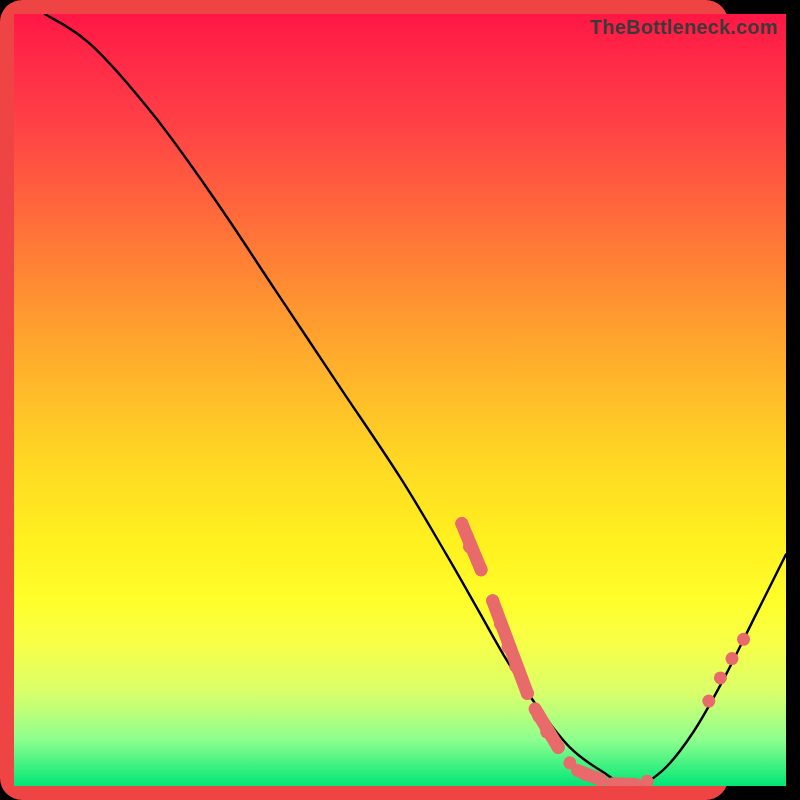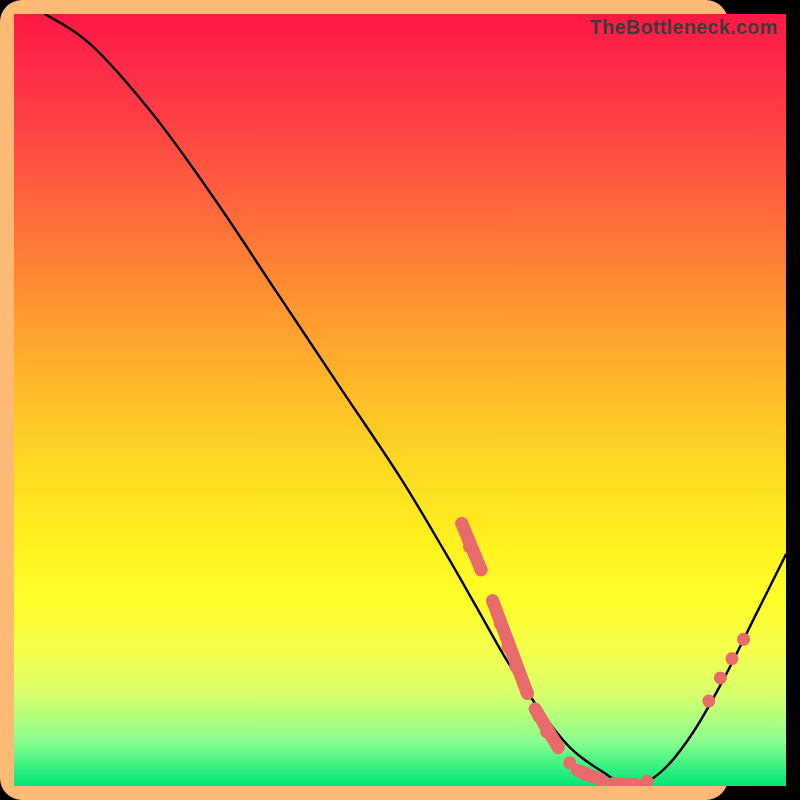--- a/index.html
+++ b/index.html
@@ -8,21 +8,21 @@
     width: 800px;
     height: 800px;
     overflow: hidden;
     font-family: Arial, Helvetica, sans-serif;
     background: #000;
   }
   .frame {
     position: relative;
     width: 728px;
     height: 800px;
-    background: #fdba74;
+    background: #ef4444;
     box-sizing: border-box;
     border-radius: 22px;
   }
   .plot-area {
     position: absolute;
     left: 14px;
     top: 14px;
     width: 772px;
     height: 772px;
     overflow: hidden;

